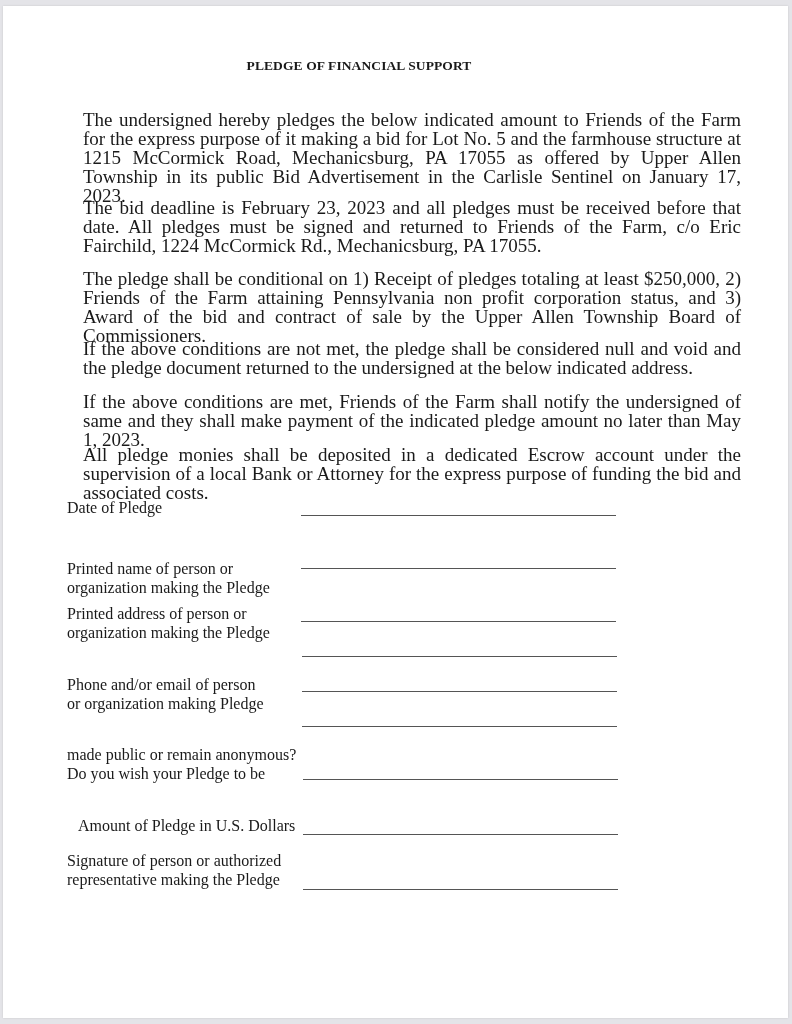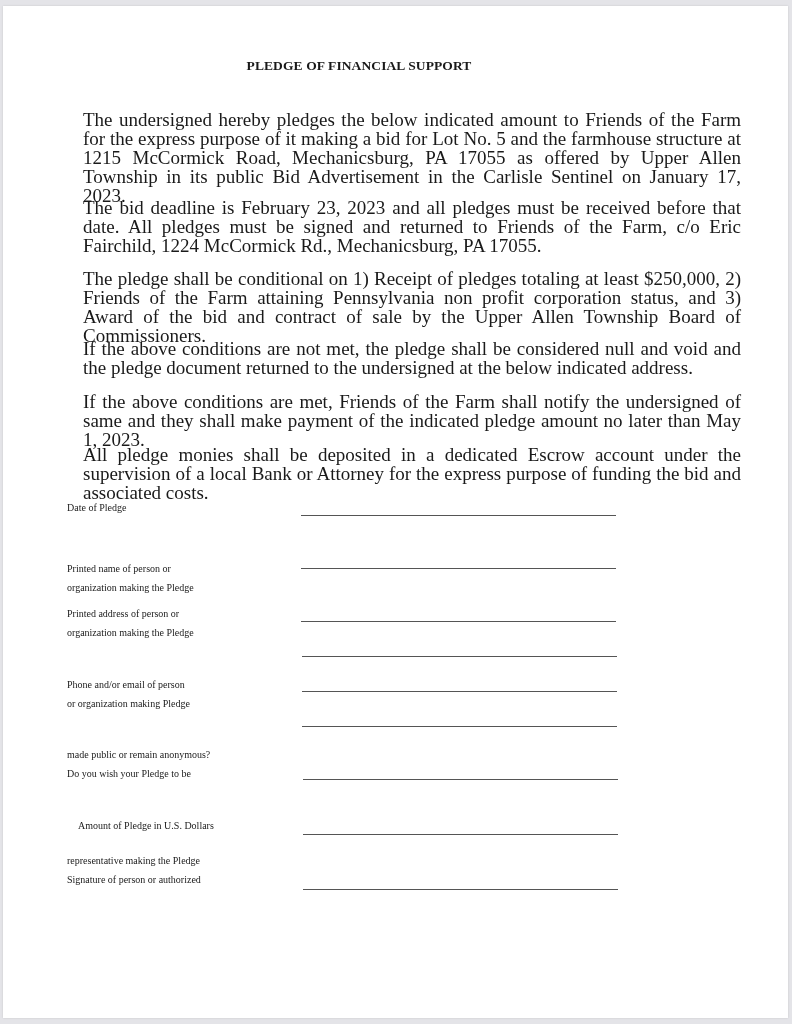--- a/index.html
+++ b/index.html
@@ -33,21 +33,21 @@
     width: 658px;
     font-size: 19px;
     line-height: 19px;
     text-align: justify;
     text-align-last: left;
     margin: 16px;
   }
   .field-label {
     position: absolute;
     left: 67px;
-    font-size: 10px;
+    font-size: 16px;
     line-height: 18.5px;
     white-space: nowrap;
   }
   .field-line {
     position: absolute;
     height: 0;
     border-top: 1px solid #555;
   }
 </style>
 </head>
@@ -94,16 +94,16 @@
   <div>Do you wish your Pledge to be</div>
 </div>
 <div class="field-line" style="left:303px; width:315px; top:779px;"></div>
 
 <div class="field-label" style="top:817px;margin-left:11px;">
   <div>Amount of Pledge in U.S. Dollars</div>
 </div>
 <div class="field-line" style="left:303px; width:315px; top:834px;"></div>
 
 <div class="field-label" style="top:852px;">
+  <div>Signature of person or authorized</div>
   <div>representative making the Pledge</div>
-  <div>Signature of person or authorized</div>
 </div>
 <div class="field-line" style="left:303px; width:315px; top:889px;"></div>
 
 </body></html>

